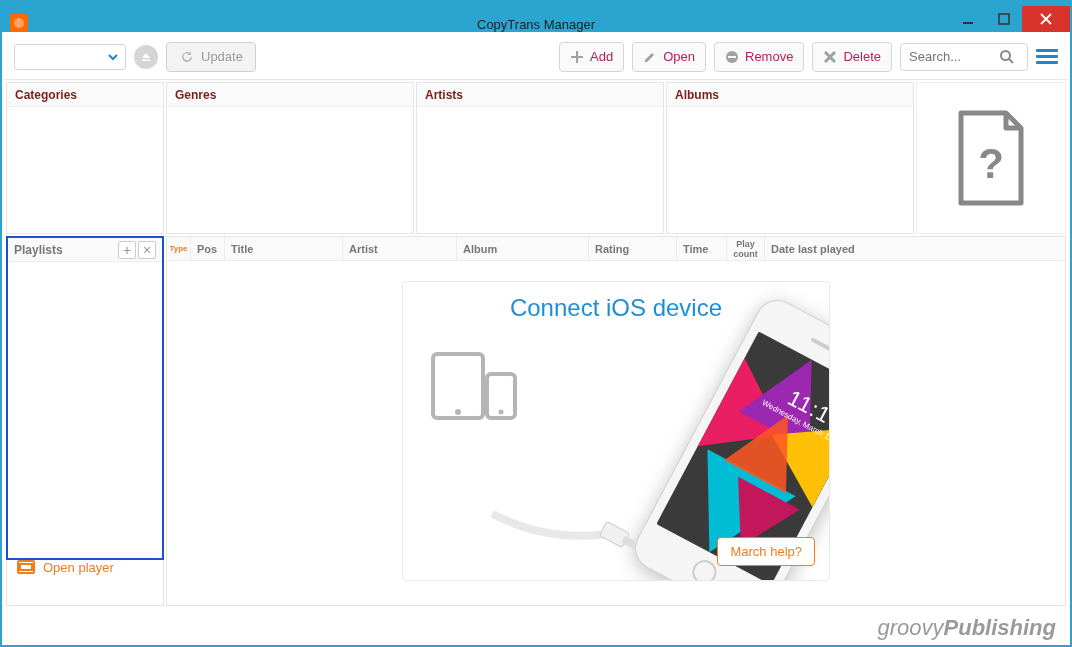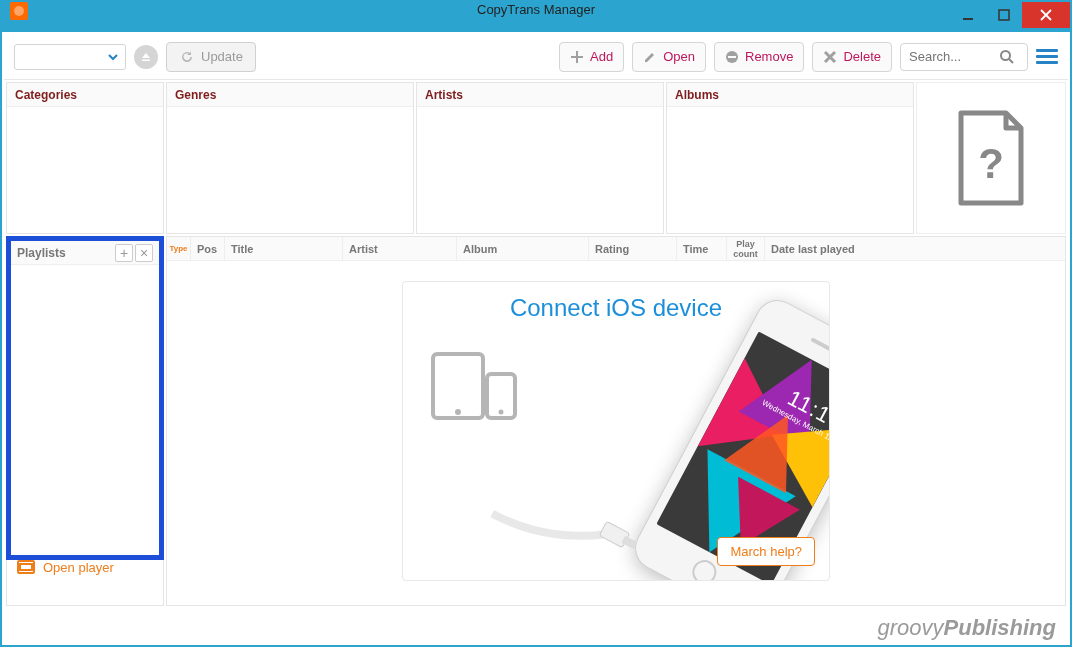--- a/index.html
+++ b/index.html
@@ -1,18 +1,18 @@
 <!DOCTYPE html>
 <html><head>
 <meta charset="utf-8">
 <style>
 * { margin: 0; padding: 0; box-sizing: border-box; font-family: "Segoe UI", Tahoma, sans-serif; }
 body { background: #fff; width: 1072px; height: 647px; position: relative; border: 2px solid #2ba5cf; overflow: hidden; }
 
-.titlebar { height: 30px; background: #2ba5cf; display: flex; align-items: flex-start; position: relative; }
+.titlebar { height: 30px; background: #2ba5cf; display: flex; align-items: flex-end; position: relative; }
 .titlebar .app-icon { width: 18px; height: 18px; margin: 0 6px 0 8px; background: #ff6a00; border-radius: 2px; display:flex; align-items:center; justify-content:center; }
 .titlebar .title { position: absolute; left: 50%; transform: translateX(-50%); color: #222; font-size: 13px; }
 .win-btns { margin-left: auto; display: flex; }
 .win-btn { width: 36px; height: 26px; display: flex; align-items: center; justify-content: center; color: #333; font-size: 14px; cursor: pointer; }
 .win-close { background: #d9342c; color: #fff; width: 48px; }
 
 .toolbar { height: 46px; background: #fff; border-bottom: 1px solid #e7e7e7; display: flex; align-items: center; padding: 0 10px; gap: 8px; margin: 2px; }
 .dropdown { width: 112px; height: 26px; border: 1px solid #d5d5d5; border-radius: 3px; display: flex; align-items: center; justify-content: flex-end; padding-right: 6px; background:#fff; }
 .dropdown svg { width: 12px; height: 12px; }
 .round-btn { width: 24px; height: 24px; border-radius: 50%; background: #d5d5d5; display: flex; align-items: center; justify-content: center; cursor: pointer; }
@@ -33,21 +33,21 @@
 .panel-header { height: 24px; border-bottom: 1px solid #eee; padding: 0 8px; font-size: 12px; color: #7f1d1d; font-weight: 600; display: flex; align-items: center; background:#fafafa; }
 .cat-panel { width: 158px; }
 .gen-panel { width: 248px; }
 .art-panel { width: 248px; }
 .alb-panel { width: 248px; }
 .doc-panel { flex:1; border:1px solid #eee; position:relative; display:flex; align-items:center; justify-content:center; }
 .doc-file { width: 80px; height: 100px; position: relative; }
 
 .content-mid { display: flex; margin: 2px 4px 0 4px; height: 370px; }
 .left-col { width: 158px; display: flex; flex-direction: column; }
-.playlists { flex: 1; border: 5px solid #1d4ed8; background:#fff; }
+.playlists { flex: 1; border: 2px solid #1d4ed8; background:#fff; }
 .playlists-header { height: 24px; border-bottom: 1px solid #eee; padding: 0 6px; display: flex; align-items: center; background:#fafafa; }
 .playlists-header span { font-size: 12px; color: #777; font-weight: 600; }
 .pl-btns { margin-left: auto; display: flex; gap: 2px; }
 .pl-btn { width: 18px; height: 18px; border: 1px solid #ccc; border-radius: 2px; display: flex; align-items: center; justify-content: center; color: #999; font-size: 14px; cursor: pointer; background:#fff; }
 .open-player { height: 46px; border: 1px solid #e5e5e5; border-top: none; display: flex; padding: 0 10px; gap: 8px; color: #ee7d1a; font-size: 13px; cursor: pointer; background:#fff; }
 .open-player svg { width: 18px; height: 16px; fill: none; stroke: #ee7d1a; stroke-width: 2; }
 
 .main-area { flex: 1; border: 1px solid #e5e5e5; margin-left: 2px; display:flex; flex-direction:column; background:#fff; }
 .table-header { height: 24px; display: flex; border-bottom: 1px solid #eee; background: #fafafa; }
 .th { border-right: 1px solid #eee; padding: 0 6px; font-size: 11px; color: #777; font-weight: 600; display: flex; align-items: center; }

